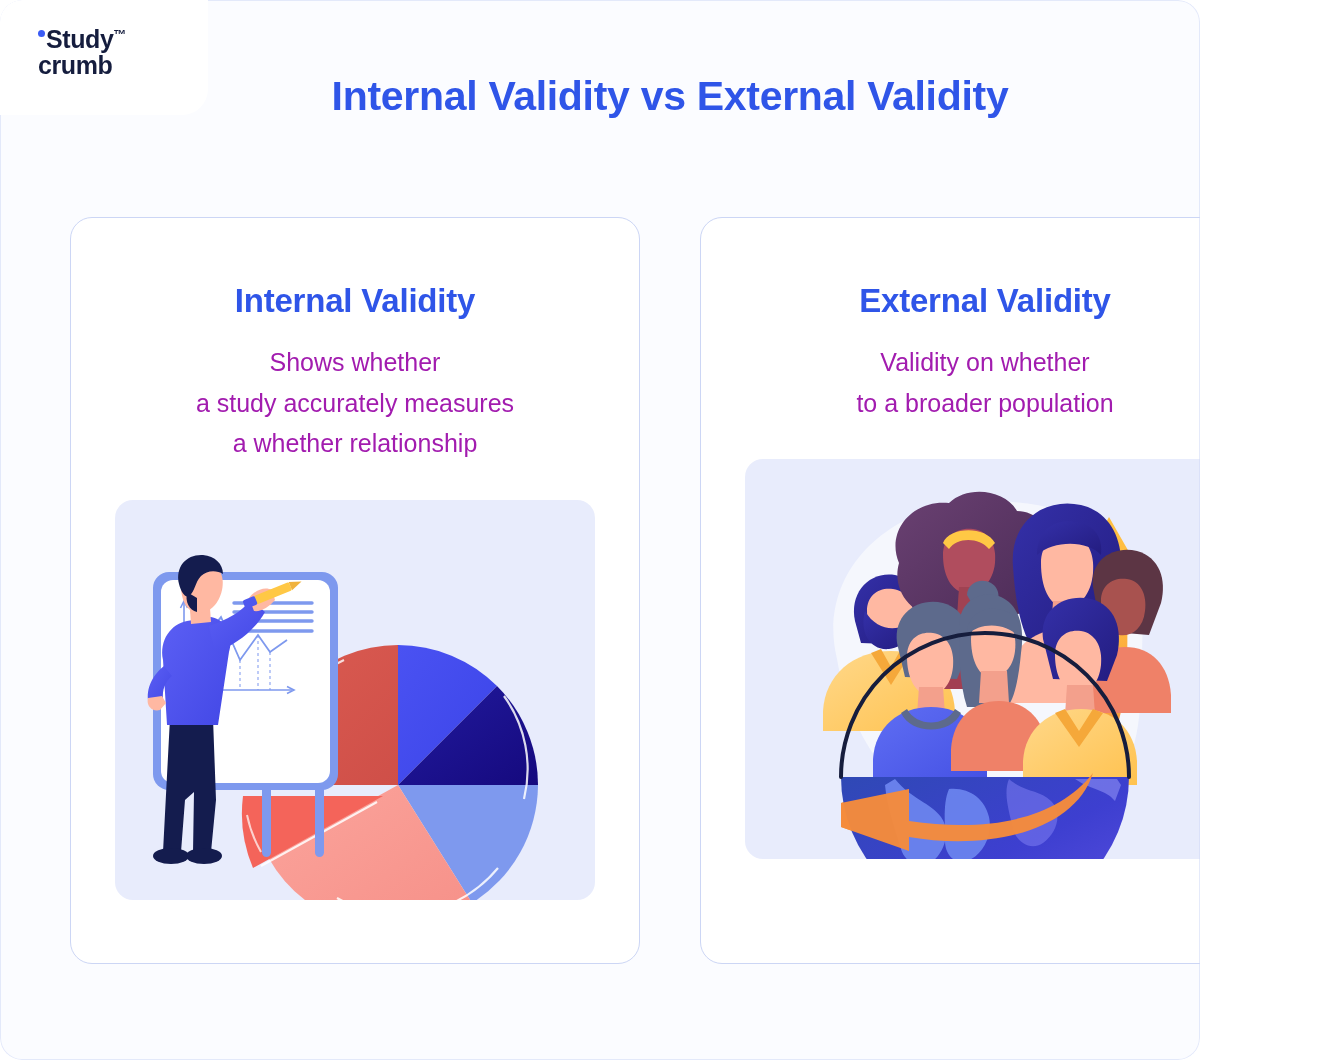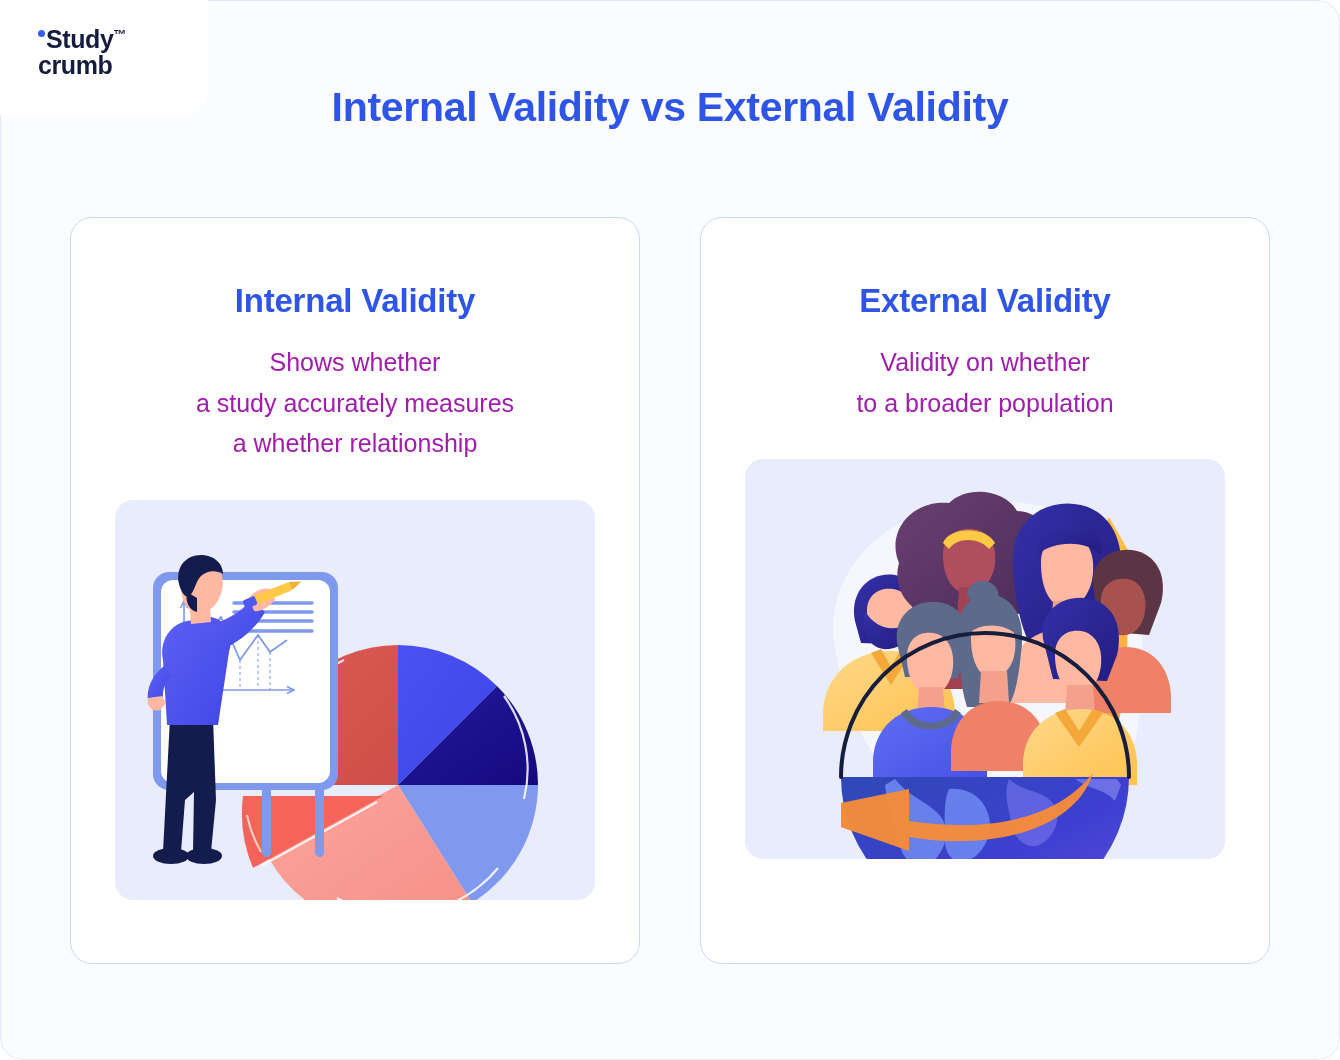--- a/index.html
+++ b/index.html
@@ -5,21 +5,21 @@
   html, body {
     margin: 0;
     padding: 0;
     background: #ffffff;
   }
   body {
     font-family: "Liberation Sans", sans-serif;
   }
   .canvas {
     position: relative;
-    width: 1340px;
+    width: 1200px;
     height: 1060px;
     background: #fbfcff;
     border-radius: 22px;
     overflow: hidden;
     box-sizing: border-box;
   }
   
   .canvas::after {
     content: "";
     position: absolute;
@@ -68,21 +68,21 @@
   .logo-tm {
     font-size: 13px;
     vertical-align: super;
     font-weight: bold;
     letter-spacing: 0;
   }
 
   
   .page-title {
     position: absolute;
-    top: 84px;
+    top: 73px;
     left: 0;
     width: 1340px;
     text-align: center;
     font-size: 41px;
     font-weight: bold;
     color: #2f55e8;
     letter-spacing: -0.3px;
   }
 
   

